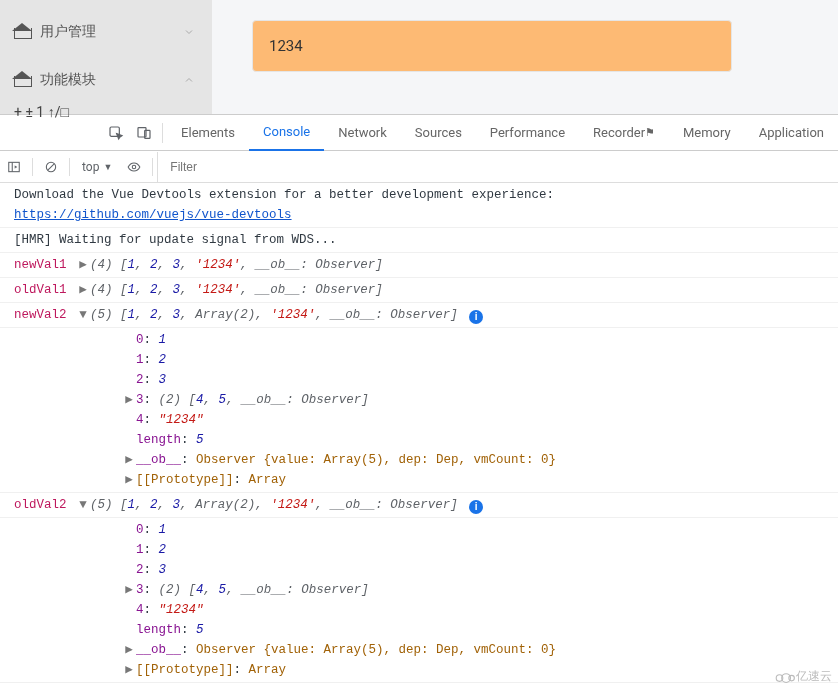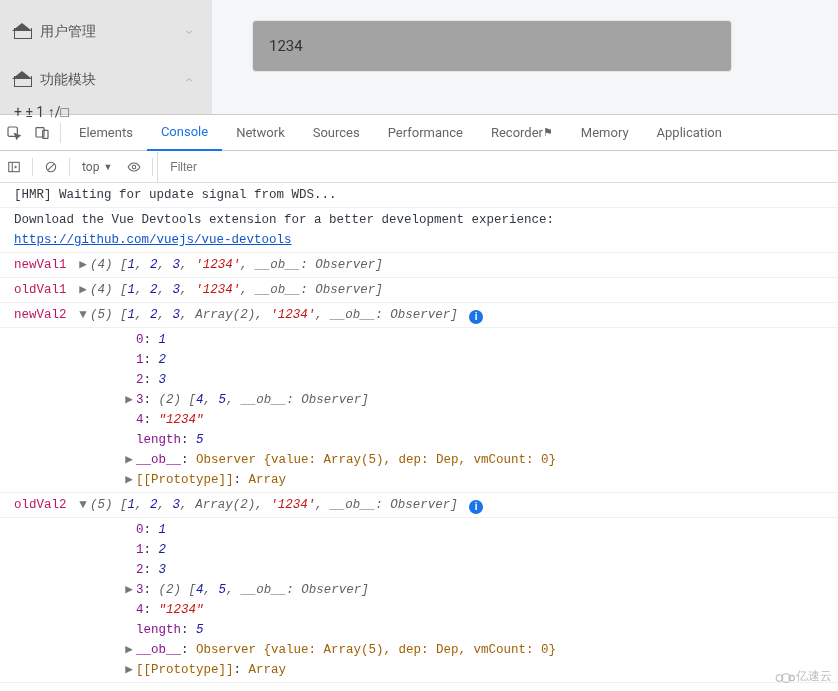--- a/index.html
+++ b/index.html
@@ -12,26 +12,26 @@
   .sidebar-item .house-icon { width: 16px; height: 14px; margin-right: 10px; position: relative; }
   .sidebar-item .house-icon::before { content: ""; position: absolute; left: 0; top: 3px; width: 16px; height: 10px; border: 1.2px solid #555; border-top: none; }
   .sidebar-item .house-icon::after  { content: ""; position: absolute; left: -2px; top: -2px; width: 0; height: 0; border-left: 10px solid transparent; border-right: 10px solid transparent; border-bottom: 8px solid #555; }
   .sidebar-item .roof-fill { position:absolute; left:0; top:0; width:0; height:0; border-left:8px solid transparent; border-right:8px solid transparent; border-bottom:6px solid #fff; }
   .sidebar-label { color: #555; font-size: 14px; flex: 1; }
   .chev { width: 18px; height: 18px; display:flex; align-items:center; justify-content:center; color:#aaa; }
   .chev svg { width: 12px; height: 12px; }
   .sidebar-trunc { padding: 0 14px; color:#444; font-size:14px; height:20px; overflow:hidden; }
 
   .main-area { flex:1; background:#f5f6f8; padding: 20px 40px; }
-  .card { background:#a3a3a3; border:1px solid #e5e5e5; border-radius:4px; width:480px; height:52px; display:flex; align-items:center; padding:0 16px; }
+  .card { background:#fdba74; border:1px solid #e5e5e5; border-radius:4px; width:480px; height:52px; display:flex; align-items:center; padding:0 16px; }
   .card-value { font-size:15px; color:#333; }
 
   
   .devtools { display:flex; flex-direction:column; height: calc(691px - 115px); }
-  .tabbar { display:flex; align-items:center; height:36px; border-bottom:1px solid #ccc; font-size:13px; color:#666; }
+  .tabbar { display:flex; align-items:center; height:36px; border-bottom:1px solid #ccc; font-size:13px; color:#666;justify-content:flex-end; }
   .tab-icon-btn { width:28px; height:36px; display:flex; align-items:center; justify-content:center; color:#5f6368; }
   .tab-icon-btn svg { width:16px; height:16px; }
   .tab-sep { width:1px; height:20px; background:#ddd; margin:0 4px; }
   .tab { padding:0 14px; height:36px; display:flex; align-items:center; cursor:pointer; white-space:nowrap; }
   .tab.active { color:#1a73e8; border-bottom:2px solid #1a73e8; height:36px; }
 
   
   .console-toolbar { display:flex; align-items:center; height:32px; border-bottom:1px solid #ddd; font-size:12px; color:#5f6368; }
   .ct-btn { width:28px; height:32px; display:flex; align-items:center; justify-content:center; }
   .ct-btn svg { width:14px; height:14px; }
@@ -150,26 +150,26 @@
       <svg viewBox="0 0 24 24" fill="none" stroke="currentColor" stroke-width="1.8">
           <circle cx="12" cy="12" r="3"></circle>
           <path d="M2 12c2-4 6-7 10-7s8 3 10 7c-2 4-6 7-10 7s-8-3-10-7z"></path>
         </svg>
     </div>
     <div class="ct-sep"></div>
     <input class="filter-input" placeholder="Filter" style="">
   </div>
 
   <div class="console-body">
-    <div class="log-row">
-      <div class="log-msg">[HMR] Waiting for update signal from WDS...</div>
-    </div>
     <div class="log-row" style="display:block;">
       <div>Download the Vue Devtools extension for a better development experience:</div>
       <a class="link">https://github.com/vuejs/vue-devtools</a>
+    </div>
+    <div class="log-row">
+      <div class="log-msg">[HMR] Waiting for update signal from WDS...</div>
     </div>
     <div id="entries-host">
         <div class="log-row">
           <div class="log-label-col">newVal1</div>
           <div class="log-msg"><span class="expander">▶</span><span class="count">(4)</span><span class="syn"> [</span><span class="num">1</span><span class="syn">, </span><span class="num">2</span><span class="syn">, </span><span class="num">3</span><span class="syn">, </span><span class="str">'1234'</span><span class="syn">, </span><span class="obs">__ob__: Observer</span><span class="syn">]</span></div>
         </div>
         <div class="log-row">
           <div class="log-label-col">oldVal1</div>
           <div class="log-msg"><span class="expander">▶</span><span class="count">(4)</span><span class="syn"> [</span><span class="num">1</span><span class="syn">, </span><span class="num">2</span><span class="syn">, </span><span class="num">3</span><span class="syn">, </span><span class="str">'1234'</span><span class="syn">, </span><span class="obs">__ob__: Observer</span><span class="syn">]</span></div>
         </div>

